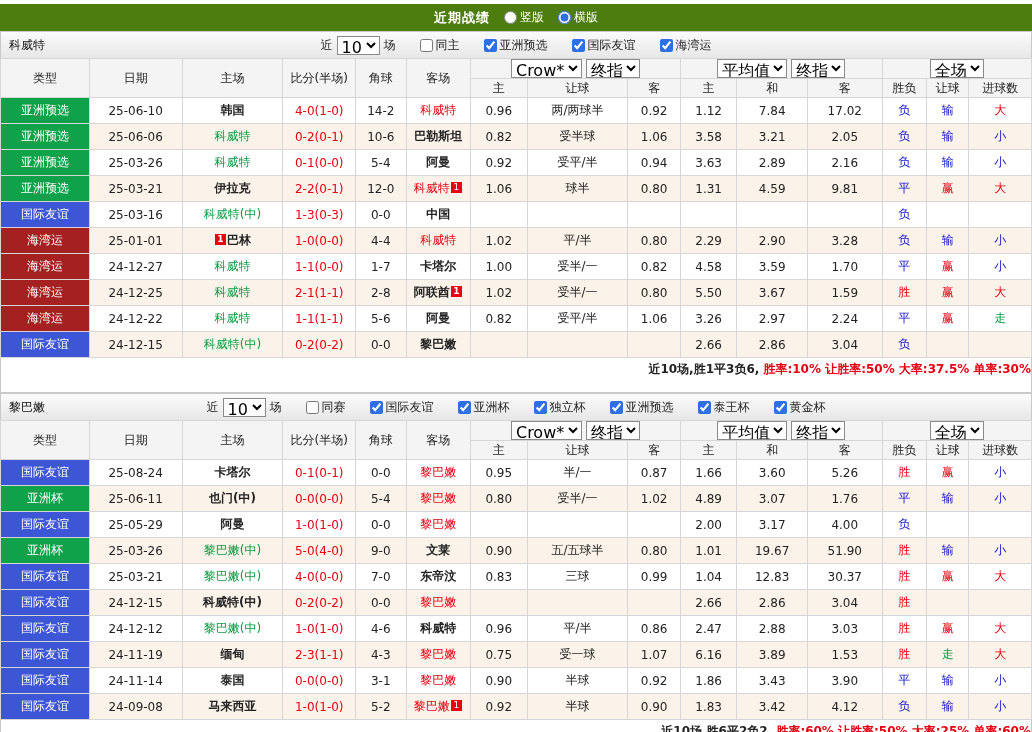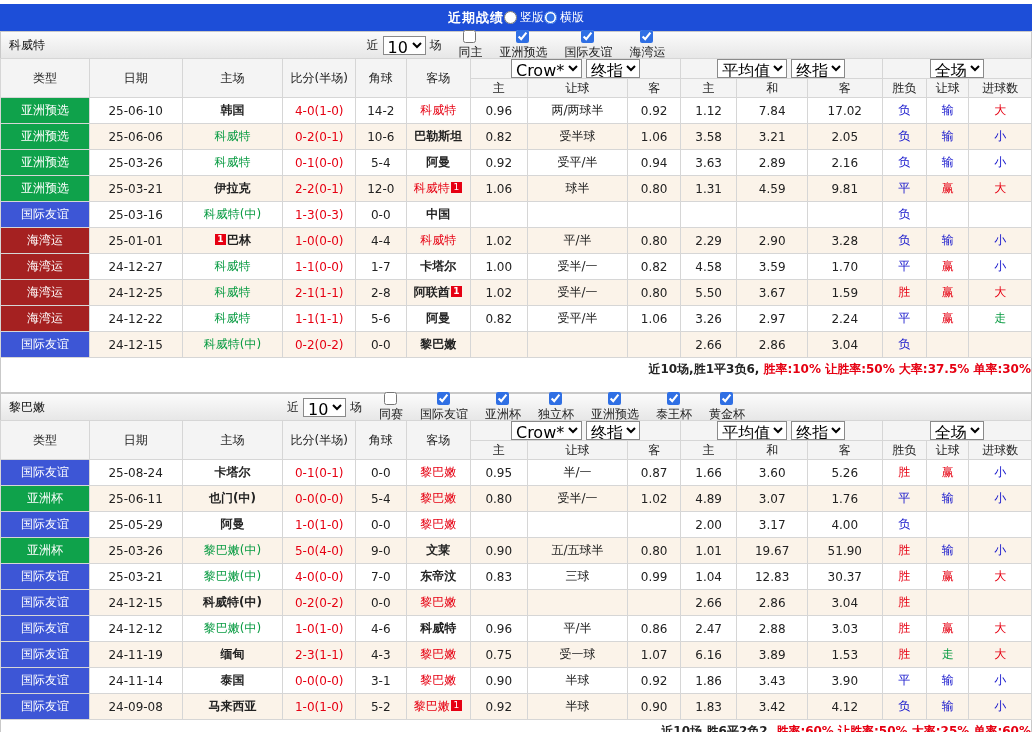--- a/index.html
+++ b/index.html
@@ -1,33 +1,33 @@
 <!DOCTYPE html>
 <html><head>
 <meta charset="utf-8">
 <style>
   * { box-sizing: border-box; }
   html,body { margin:0; padding:0; background:#fff; }
   body { width:1032px; font-family:"DejaVu Sans","Liberation Sans",sans-serif; font-size:12px; color:#222; }
 
   
-  .topbar { margin-top:4px; height:27px; background:#1d4ed8; color:#fff;
-            display:flex; align-items:center; justify-content:center; }
+  .topbar { margin-top:4px; height:27px; background:#4d7c0f; color:#fff;
+            display:flex; align-items:center; justify-content:center; gap:14px; }
   .topbar-title { font-weight:bold; font-size:13px; letter-spacing:1px; }
   .radio-label { display:inline-flex; align-items:center; gap:3px; cursor:pointer; font-size:12px; }
   .radio-label input { margin:0; accent-color:#2f6fe4; }
 
   
   .section-bar { position:relative; height:27px; background:linear-gradient(#fbfbfb,#e7e7e7);
                  border:1px solid #c9c9c9; border-bottom:none; display:flex; align-items:center; }
   .team-name { position:absolute; left:8px; color:#111; }
   .filters { margin:0 auto; display:flex; align-items:center; gap:4px; }
   .flabel { color:#222; }
   .fsel, .hsel { font-size:16px; height:19px; font-family:inherit; border:1px solid #8a8a8a; background:#fff; }
-  .cb { display:inline-flex; align-items:center; gap:1px; margin-left:13px; cursor:pointer;flex-direction:column; }
+  .cb { display:inline-flex; align-items:center; gap:1px; margin-left:20px; cursor:pointer; }
   .cb input { margin:0 2px 0 0; width:13px; height:13px; accent-color:#2f6fe4; }
 
   
   table { width:1032px; table-layout:fixed; border-collapse:collapse; font-size:12px; }
   th, td { border:1px solid #d6d6d6; text-align:center; padding:0; overflow:hidden; white-space:nowrap; }
   thead th { background:#f4f4f4; font-weight:normal; height:19px; color:#222; }
   .sel-group { display:flex; justify-content:center; align-items:center; gap:4px; }
   tbody td { height:26px; }
   tbody tr:nth-child(even) { background:#FBF3E9; }
   tbody tr:nth-child(odd) { background:#fff; }

